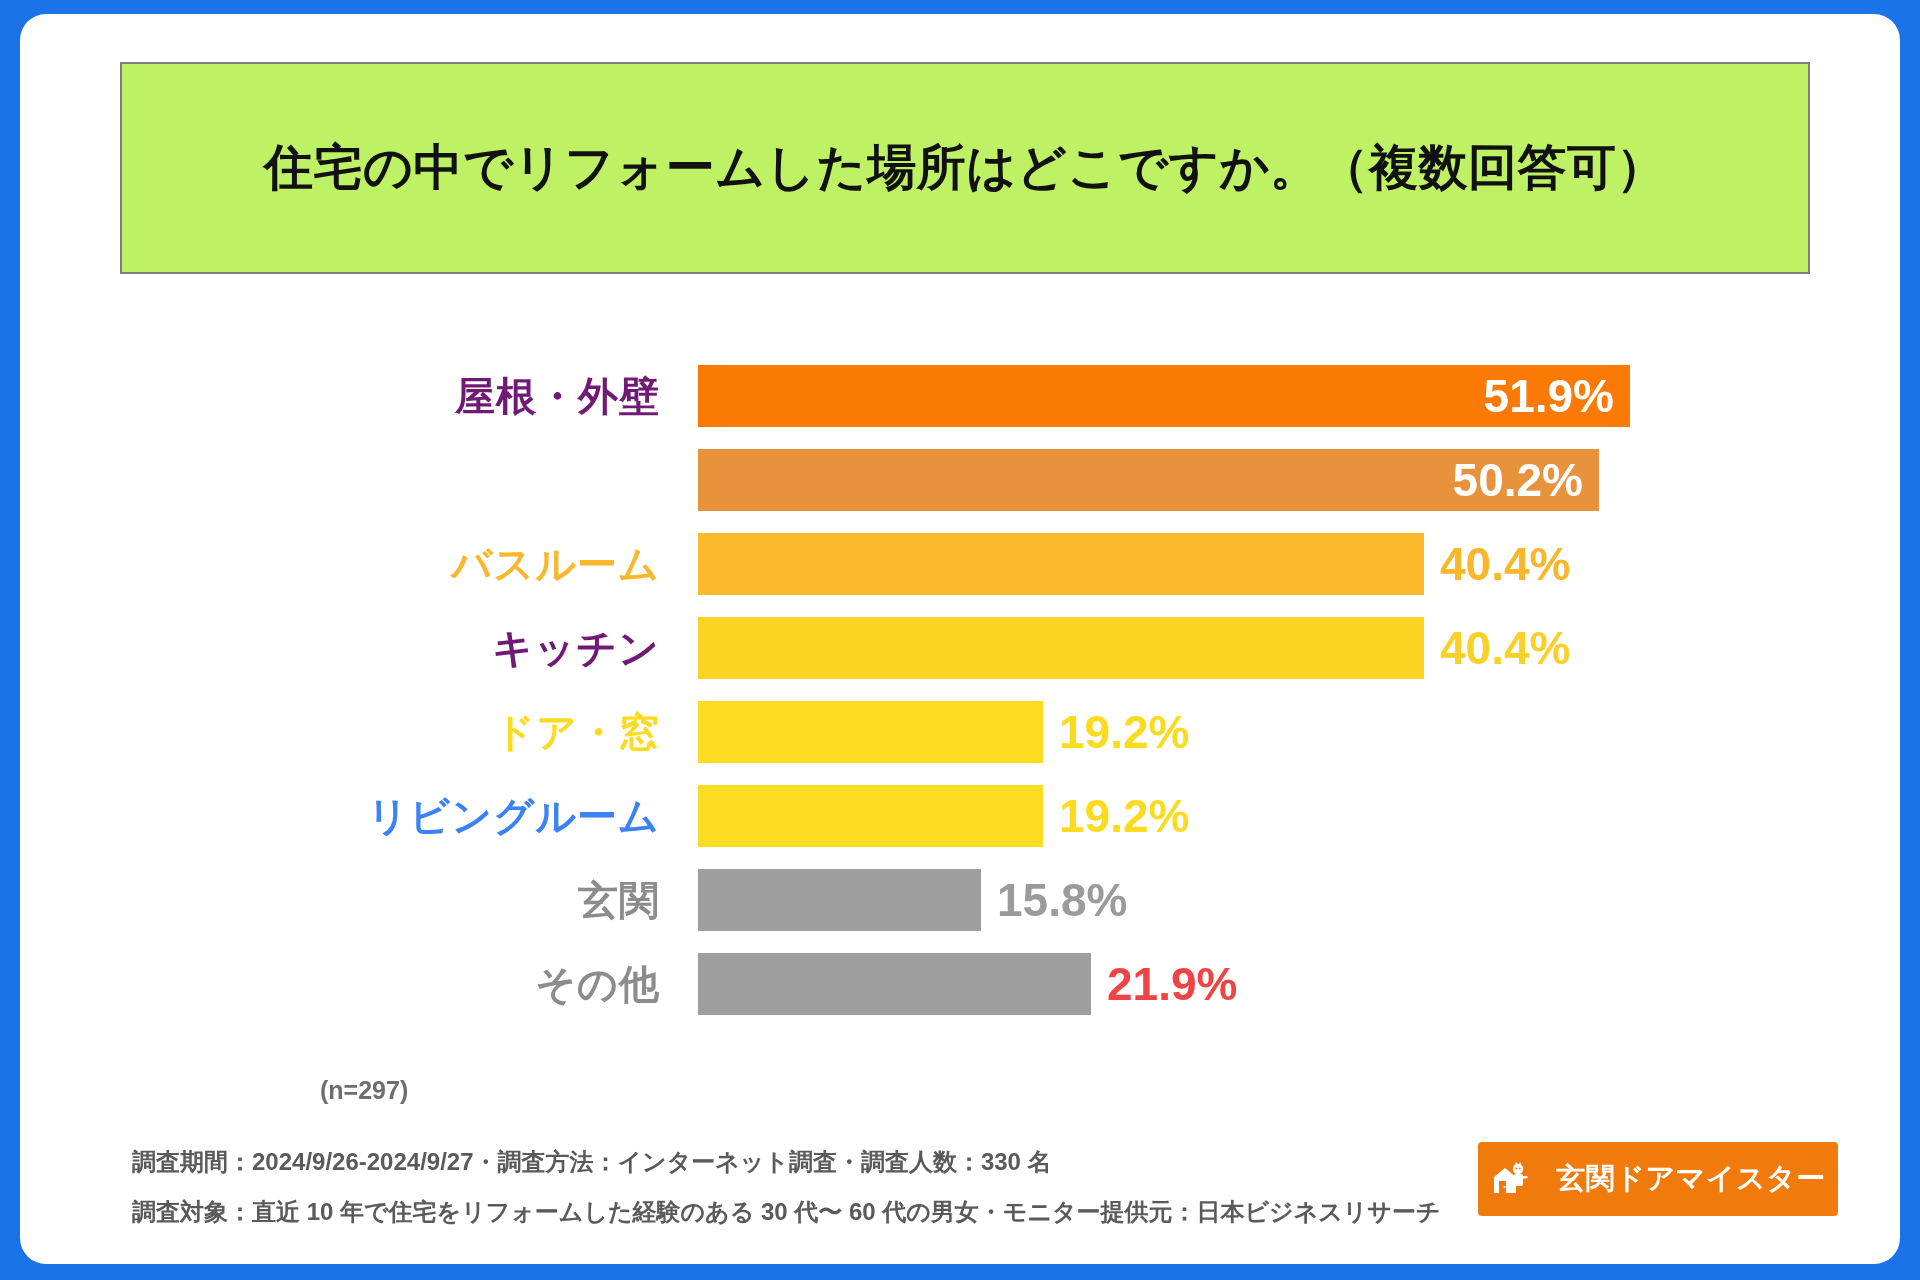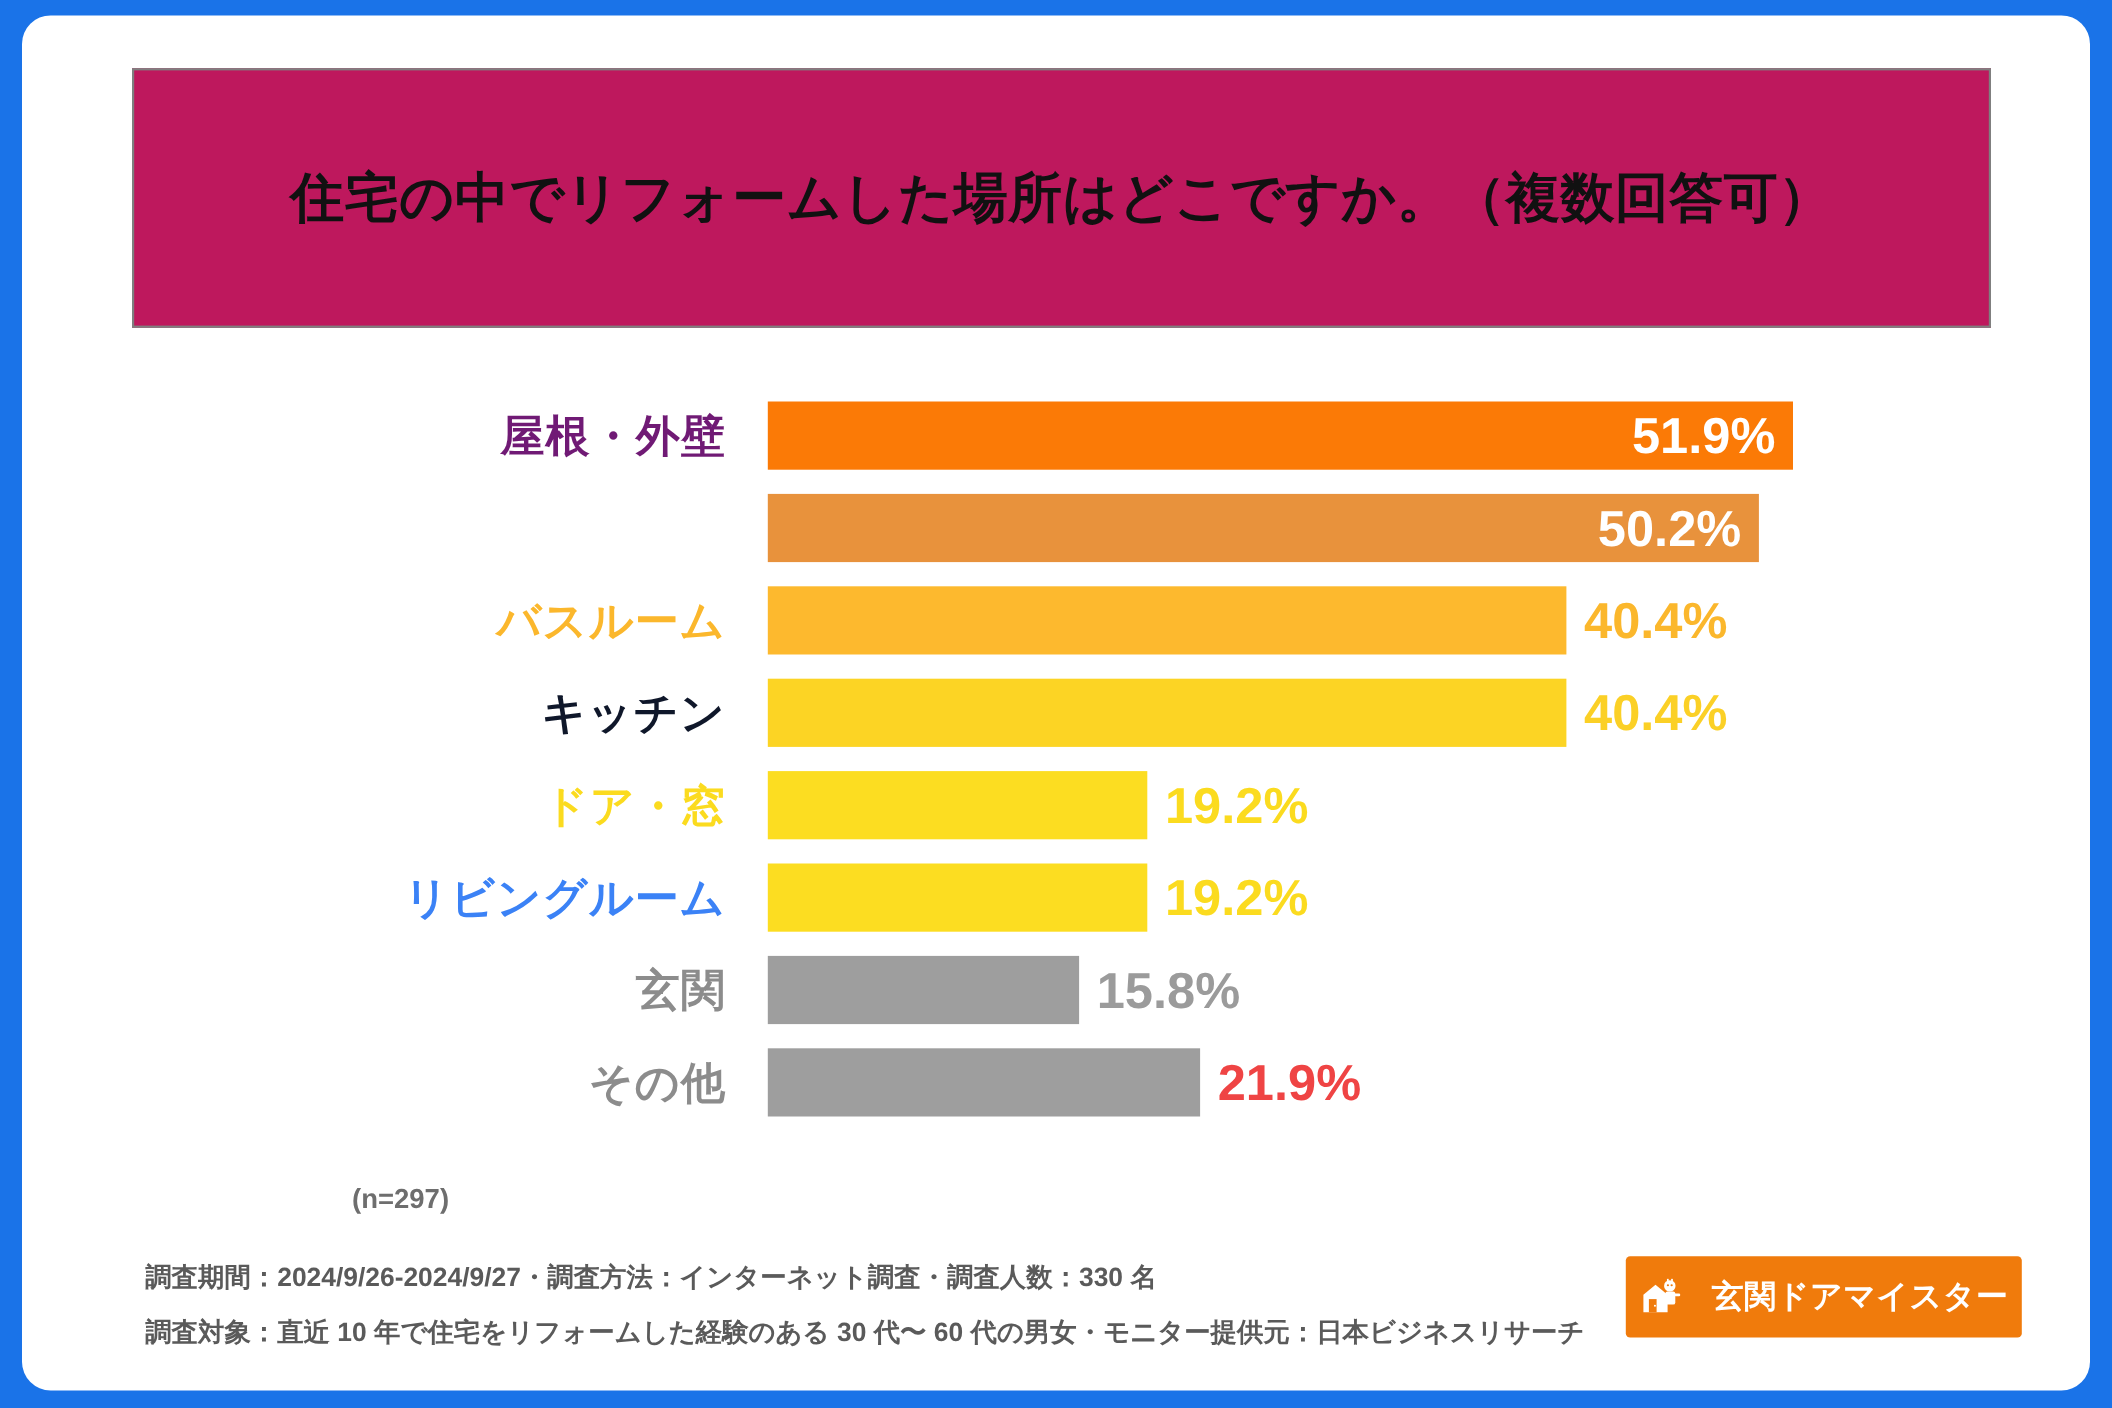--- a/index.html
+++ b/index.html
@@ -33,23 +33,23 @@
     border-radius: 26px;
     overflow: hidden;
   }
 
   
   #title-box {
     position: absolute;
     left: 100px;
     top: 48px;
     width: 1690px;
-    height: 236px;
+    height: 212px;
     border: 2px solid #7F7F7F;
-    background: #be185d;
+    background: #bef264;
     display: flex;
     align-items: center;
     justify-content: center;
   }
 
   #title-text {
     font-size: 49px;
     font-weight: 700;
     color: #111111;
     letter-spacing: 0.5px;
@@ -209,21 +209,21 @@
         <div class="row">
           <div class="row-label" style="color: rgb(251, 183, 44);">バスルーム</div>
           <div class="bar-wrap">
             <div class="bar-holder">
               <div class="bar" style="width: 726px; background: rgb(253, 185, 46);"></div>
               <div class="bar-value outside" style="color: rgb(251, 183, 44);">40.4%</div>
             </div>
           </div>
         </div>
         <div class="row">
-          <div class="row-label" style="color: #0f172a;">キッチン</div>
+          <div class="row-label" style="color: #701a75;">キッチン</div>
           <div class="bar-wrap">
             <div class="bar-holder">
               <div class="bar" style="width: 726px; background: rgb(252, 212, 36);"></div>
               <div class="bar-value outside" style="color: rgb(251, 208, 38);">40.4%</div>
             </div>
           </div>
         </div>
         <div class="row">
           <div class="row-label" style="color: rgb(251, 219, 31);">ドア・窓</div>
           <div class="bar-wrap">

